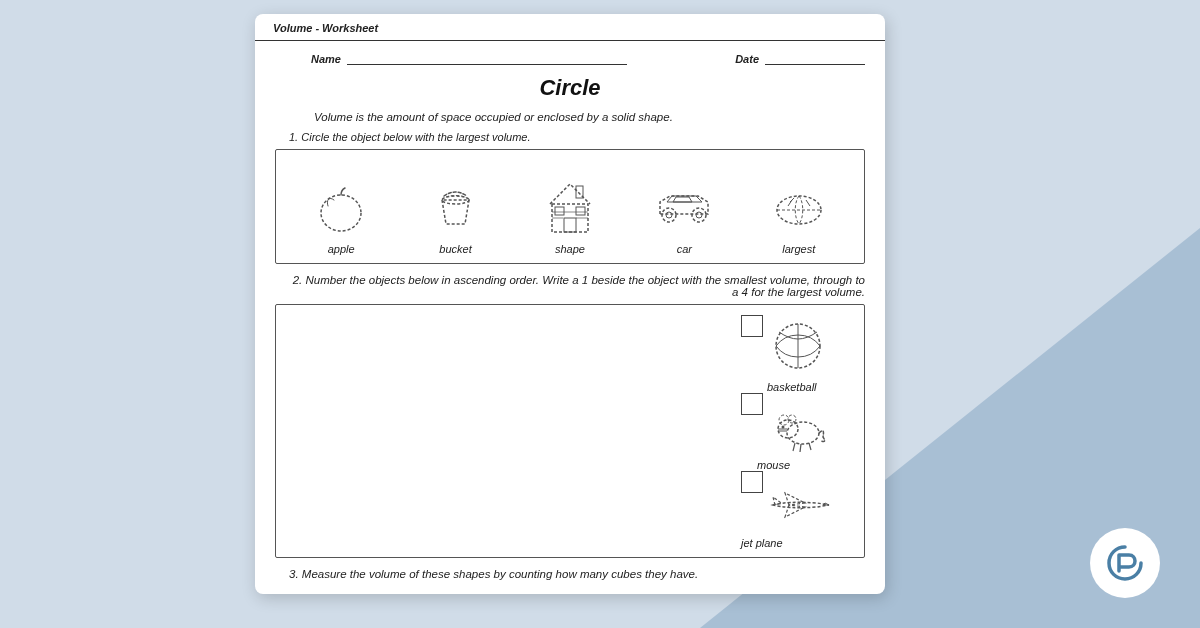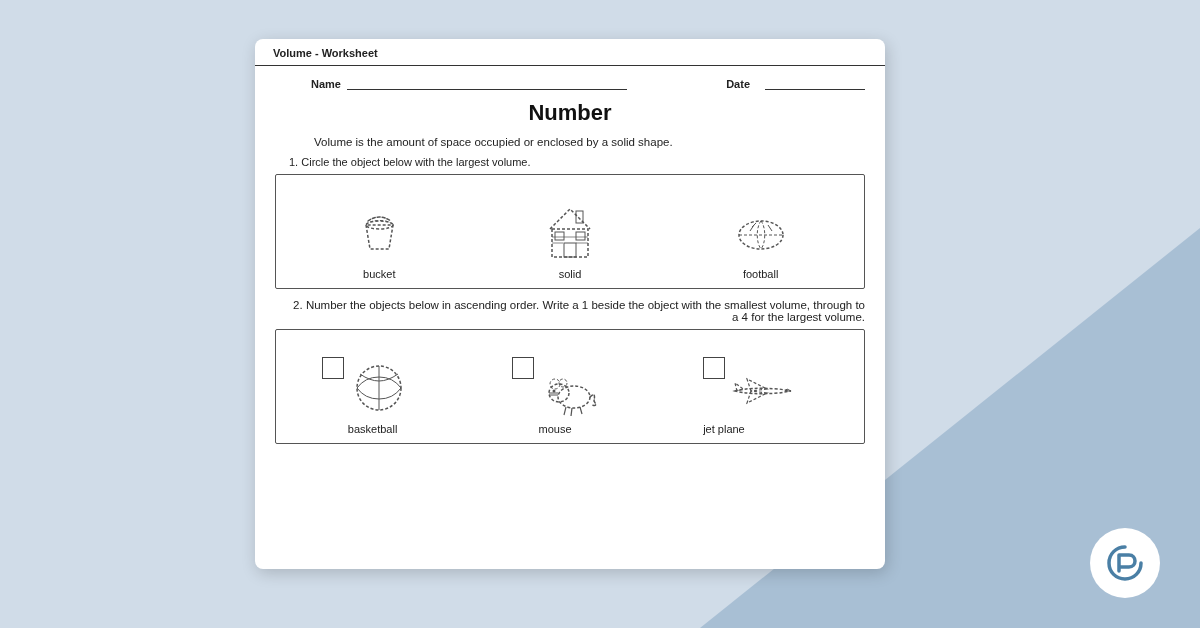--- a/index.html
+++ b/index.html
@@ -52,20 +52,21 @@
       z-index: 5;
       background: white;
       width: 630px;
       min-height: 530px;
       border-radius: 8px;
       box-shadow: 2px 4px 16px rgba(0,0,0,0.18);
       padding: 0;
       margin-left: -60px;
       margin-top: -20px;
       overflow: hidden;
+      font-style: italic;
     }
 
     .worksheet-header {
       border-bottom: 1.5px solid #333;
       padding: 8px 18px 6px 18px;
       font-size: 11px;
       font-weight: bold;
       color: #222;
     }
 
@@ -93,21 +94,21 @@
     .underline-field {
       border-bottom: 1.5px solid #333;
       min-width: 280px;
       height: 14px;
       display: inline-block;
     }
 
     .date-line {
       display: flex;
       align-items: flex-end;
-      gap: 15px;
+      gap: 6px;
     }
 
     .date-underline {
       border-bottom: 1.5px solid #333;
       min-width: 100px;
       height: 14px;
       display: inline-block;
     }
 
     .worksheet-title {
@@ -173,21 +174,21 @@
       color: #222;
       margin-bottom: 6px;
       margin-left: 14px;
       text-align: right;
     }
 
     .objects-box2 {
       border: 1.5px solid #555;
       border-radius: 2px;
       display: flex;
-      flex-direction: row;
+      flex-direction: column;
       align-items: flex-end;
       justify-content: space-around;
       padding: 10px 8px 8px 8px;
       margin-bottom: 10px;
       min-height: 115px;
     }
 
     .object-item2 {
       display: flex;
       flex-direction: column;
@@ -244,31 +245,41 @@
       <div class="name-line">
         <span>Name</span>
         <span class="underline-field"></span>
       </div>
       <div class="date-line">
         <span>Date</span>
         <span class="date-underline"></span>
       </div>
     </div>
 
-    <div class="worksheet-title">Number</div>
+    <div class="worksheet-title">Circle</div>
 
     <div class="definition-text">Volume is the amount of space occupied or enclosed by a solid shape.</div>
 
     <div class="question-text">
       <span>1.</span>
       <span>Circle the object below with the largest volume.</span>
     </div>
 
     <div class="objects-box">
 
+      <div class="object-item">
+        <div class="object-img">
+          <svg width="55" height="58" viewBox="0 0 55 58">
+            <ellipse cx="27" cy="35" rx="20" ry="18" stroke="#555" stroke-width="1.5" fill="none" stroke-dasharray="3,2"></ellipse>
+            <path d="M27 17 C27 12 31 10 31 10" stroke="#555" stroke-width="1.5" fill="none" stroke-linecap="round"></path>
+            <path d="M20 22 C15 18 12 22 14 28" stroke="#555" stroke-width="1" fill="none" stroke-linecap="round"></path>
+          </svg>
+        </div>
+        <span class="object-label">apple</span>
+      </div>
 
       <div class="object-item">
         <div class="object-img">
           <svg width="55" height="58" viewBox="0 0 55 58">
             <path d="M14 22 L18 46 L37 46 L41 22 Z" stroke="#555" stroke-width="1.5" fill="none" stroke-dasharray="3,2"></path>
             <ellipse cx="27.5" cy="22" rx="13.5" ry="4" stroke="#555" stroke-width="1.5" fill="none" stroke-dasharray="3,2"></ellipse>
             <path d="M14 22 C18 16 37 16 41 22" stroke="#555" stroke-width="1" fill="none" stroke-dasharray="3,2"></path>
             <path d="M16 18 Q27 10 39 18" stroke="#555" stroke-width="1.5" fill="none" stroke-linecap="round" stroke-dasharray="3,2"></path>
           </svg>
         </div>
@@ -288,37 +299,53 @@
             <rect x="15" y="33" width="9" height="8" stroke="#555" stroke-width="1" fill="none"></rect>
             <rect x="36" y="33" width="9" height="8" stroke="#555" stroke-width="1" fill="none"></rect>
 
             <rect x="36" y="12" width="7" height="12" stroke="#555" stroke-width="1" fill="none"></rect>
 
             <line x1="12" y1="38" x2="48" y2="38" stroke="#555" stroke-width="0.7"></line>
             <line x1="12" y1="44" x2="23" y2="44" stroke="#555" stroke-width="0.7"></line>
             <line x1="36" y1="44" x2="48" y2="44" stroke="#555" stroke-width="0.7"></line>
           </svg>
         </div>
-        <span class="object-label">solid</span>
-      </div>
-
+        <span class="object-label">shape</span>
+      </div>
+
+      <div class="object-item">
+        <div class="object-img">
+          <svg width="65" height="50" viewBox="0 0 65 50">
+            <path d="M8 32 L8 20 L18 14 L46 14 L56 20 L56 32 Z" stroke="#555" stroke-width="1.5" fill="none" stroke-dasharray="3,2"></path>
+            <path d="M15 20 L20 14 L44 14 L50 20 Z" stroke="#555" stroke-width="1" fill="none"></path>
+
+            <circle cx="17" cy="33" r="7" stroke="#555" stroke-width="1.5" fill="none" stroke-dasharray="3,2"></circle>
+            <circle cx="17" cy="33" r="3" stroke="#555" stroke-width="1" fill="none"></circle>
+            <circle cx="47" cy="33" r="7" stroke="#555" stroke-width="1.5" fill="none" stroke-dasharray="3,2"></circle>
+            <circle cx="47" cy="33" r="3" stroke="#555" stroke-width="1" fill="none"></circle>
+
+            <path d="M21 20 L24 15 L37 15 L40 20 Z" stroke="#555" stroke-width="1" fill="none"></path>
+          </svg>
+        </div>
+        <span class="object-label">car</span>
+      </div>
 
       <div class="object-item">
         <div class="object-img">
           <svg width="65" height="50" viewBox="0 0 65 50">
             <ellipse cx="33" cy="28" rx="22" ry="14" stroke="#555" stroke-width="1.5" fill="none" stroke-dasharray="3,2"></ellipse>
             <line x1="11" y1="28" x2="55" y2="28" stroke="#555" stroke-width="1" stroke-dasharray="3,2"></line>
             <path d="M33 14 C28 20 28 36 33 42" stroke="#555" stroke-width="1" fill="none" stroke-dasharray="3,2"></path>
             <path d="M33 14 C38 20 38 36 33 42" stroke="#555" stroke-width="1" fill="none" stroke-dasharray="3,2"></path>
             <line x1="26" y1="18" x2="22" y2="24" stroke="#555" stroke-width="1"></line>
             <line x1="28" y1="16" x2="24" y2="20" stroke="#555" stroke-width="1"></line>
             <line x1="40" y1="18" x2="44" y2="24" stroke="#555" stroke-width="1"></line>
           </svg>
         </div>
-        <span class="object-label">football</span>
+        <span class="object-label">largest</span>
       </div>
     </div>
 
     <div class="question2-text">
       <span>2.</span>
       <span>Number the objects below in ascending order. Write a 1 beside the object with the smallest volume, through to a 4 for the largest volume.</span>
     </div>
 
     <div class="objects-box2">
 
@@ -358,21 +385,21 @@
               <line x1="11" y1="38" x2="20" y2="38" stroke="#555" stroke-width="1"></line>
 
               <path d="M52 40 Q58 34 56 44 Q60 50 54 48" stroke="#555" stroke-width="1.5" fill="none" stroke-linecap="round" stroke-dasharray="3,2"></path>
 
               <line x1="28" y1="50" x2="26" y2="58" stroke="#555" stroke-width="1.2"></line>
               <line x1="34" y1="51" x2="33" y2="59" stroke="#555" stroke-width="1.2"></line>
               <line x1="42" y1="50" x2="44" y2="57" stroke="#555" stroke-width="1.2"></line>
             </svg>
           </div>
         </div>
-        <span class="object-label" style="margin-left:26px;">mouse</span>
+        <span class="object-label" style="margin-left:16px;">mouse</span>
       </div>
 
       <div class="object-item2">
         <div class="checkbox-img-row">
           <div class="checkbox-sq"></div>
           <div class="object-img" style="width:68px;height:62px;">
             <svg width="68" height="50" viewBox="0 0 68 50">
 
               <path d="M6 28 Q20 24 50 26 L62 28 L50 30 Q20 32 6 28 Z" stroke="#555" stroke-width="1.5" fill="none" stroke-dasharray="3,2"></path>
 
@@ -382,15 +409,19 @@
               <path d="M8 28 L6 20 L14 26 Z" stroke="#555" stroke-width="1.2" fill="none" stroke-dasharray="3,2"></path>
 
               <path d="M56 28 L62 28 L58 26 Z" stroke="#555" stroke-width="1" fill="none"></path>
             </svg>
           </div>
         </div>
         <span class="object-label" style="">jet plane</span>
       </div>
     </div>
 
+    <div class="question3-text">
+      <span>3.</span>
+      <span>Measure the volume of these shapes by counting how many cubes they have.</span>
+    </div>
 
   </div>
 </div>
 
 </body></html>

